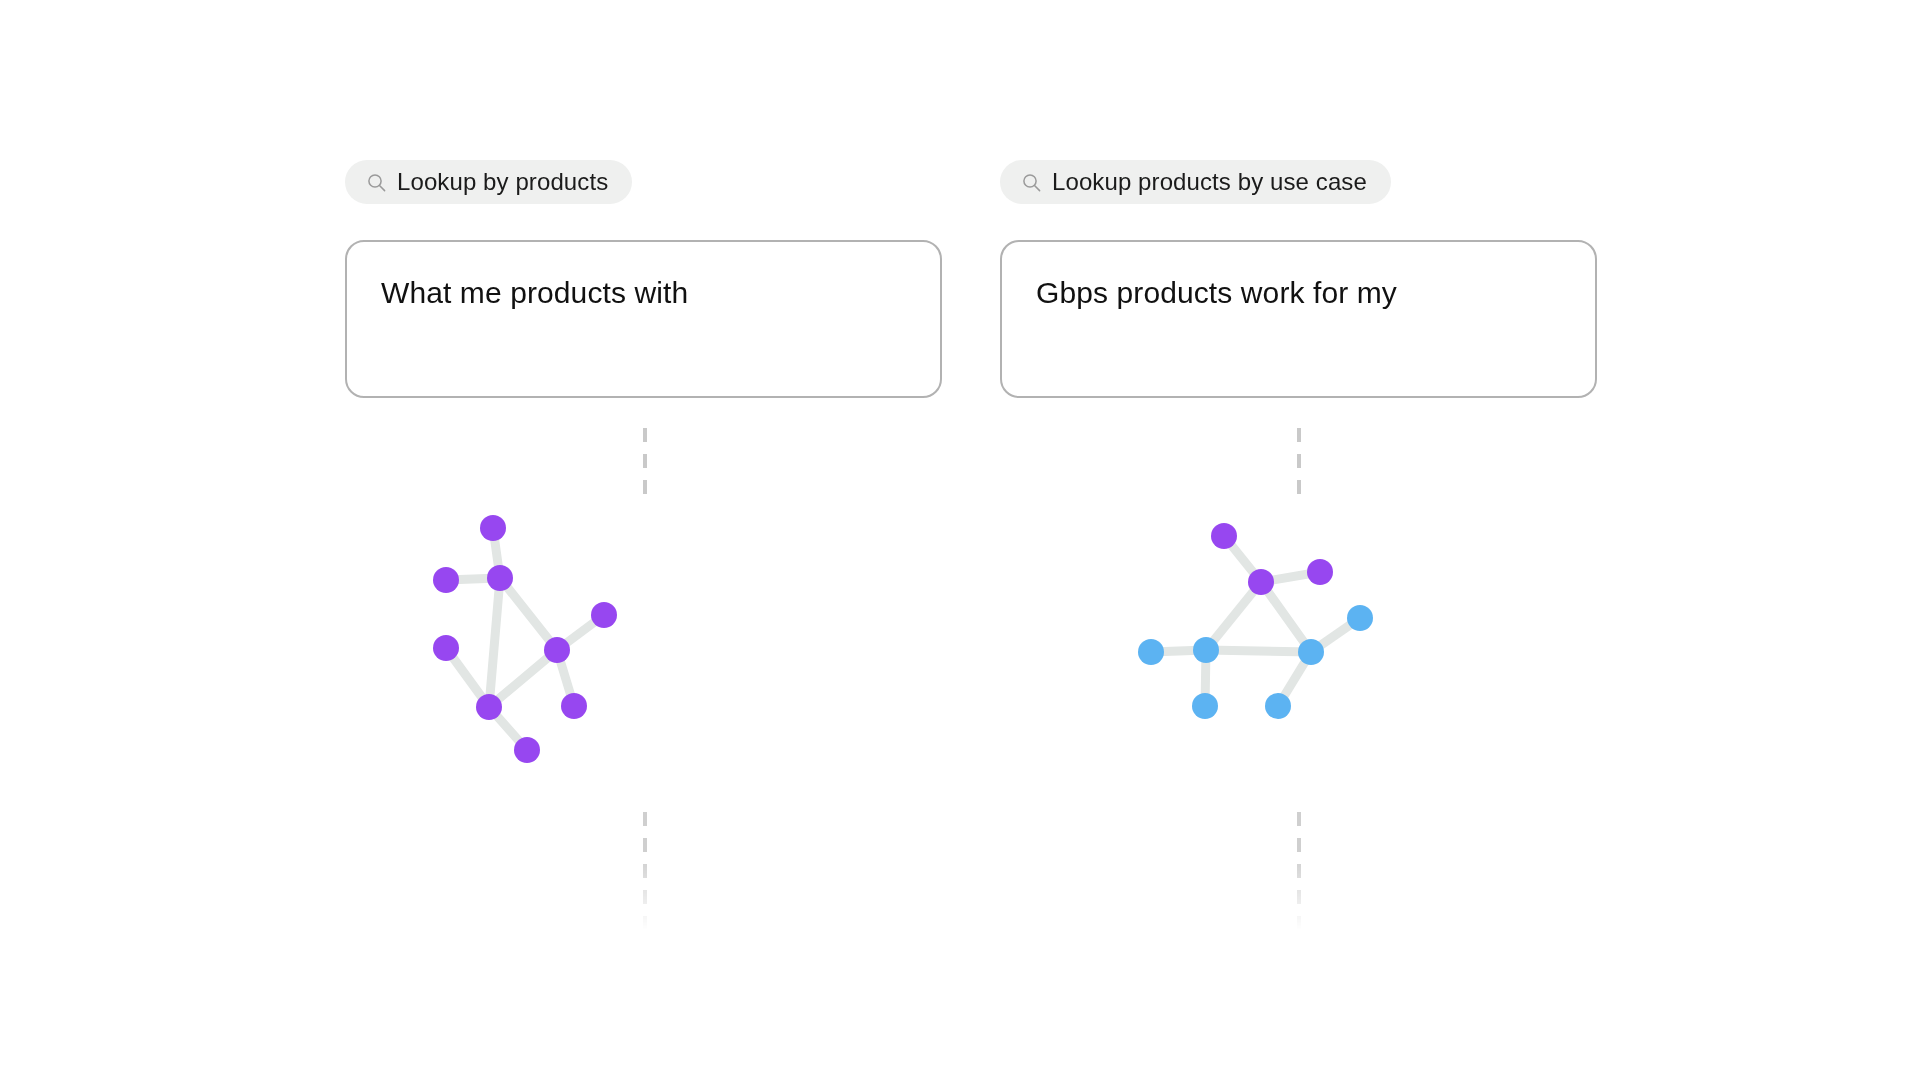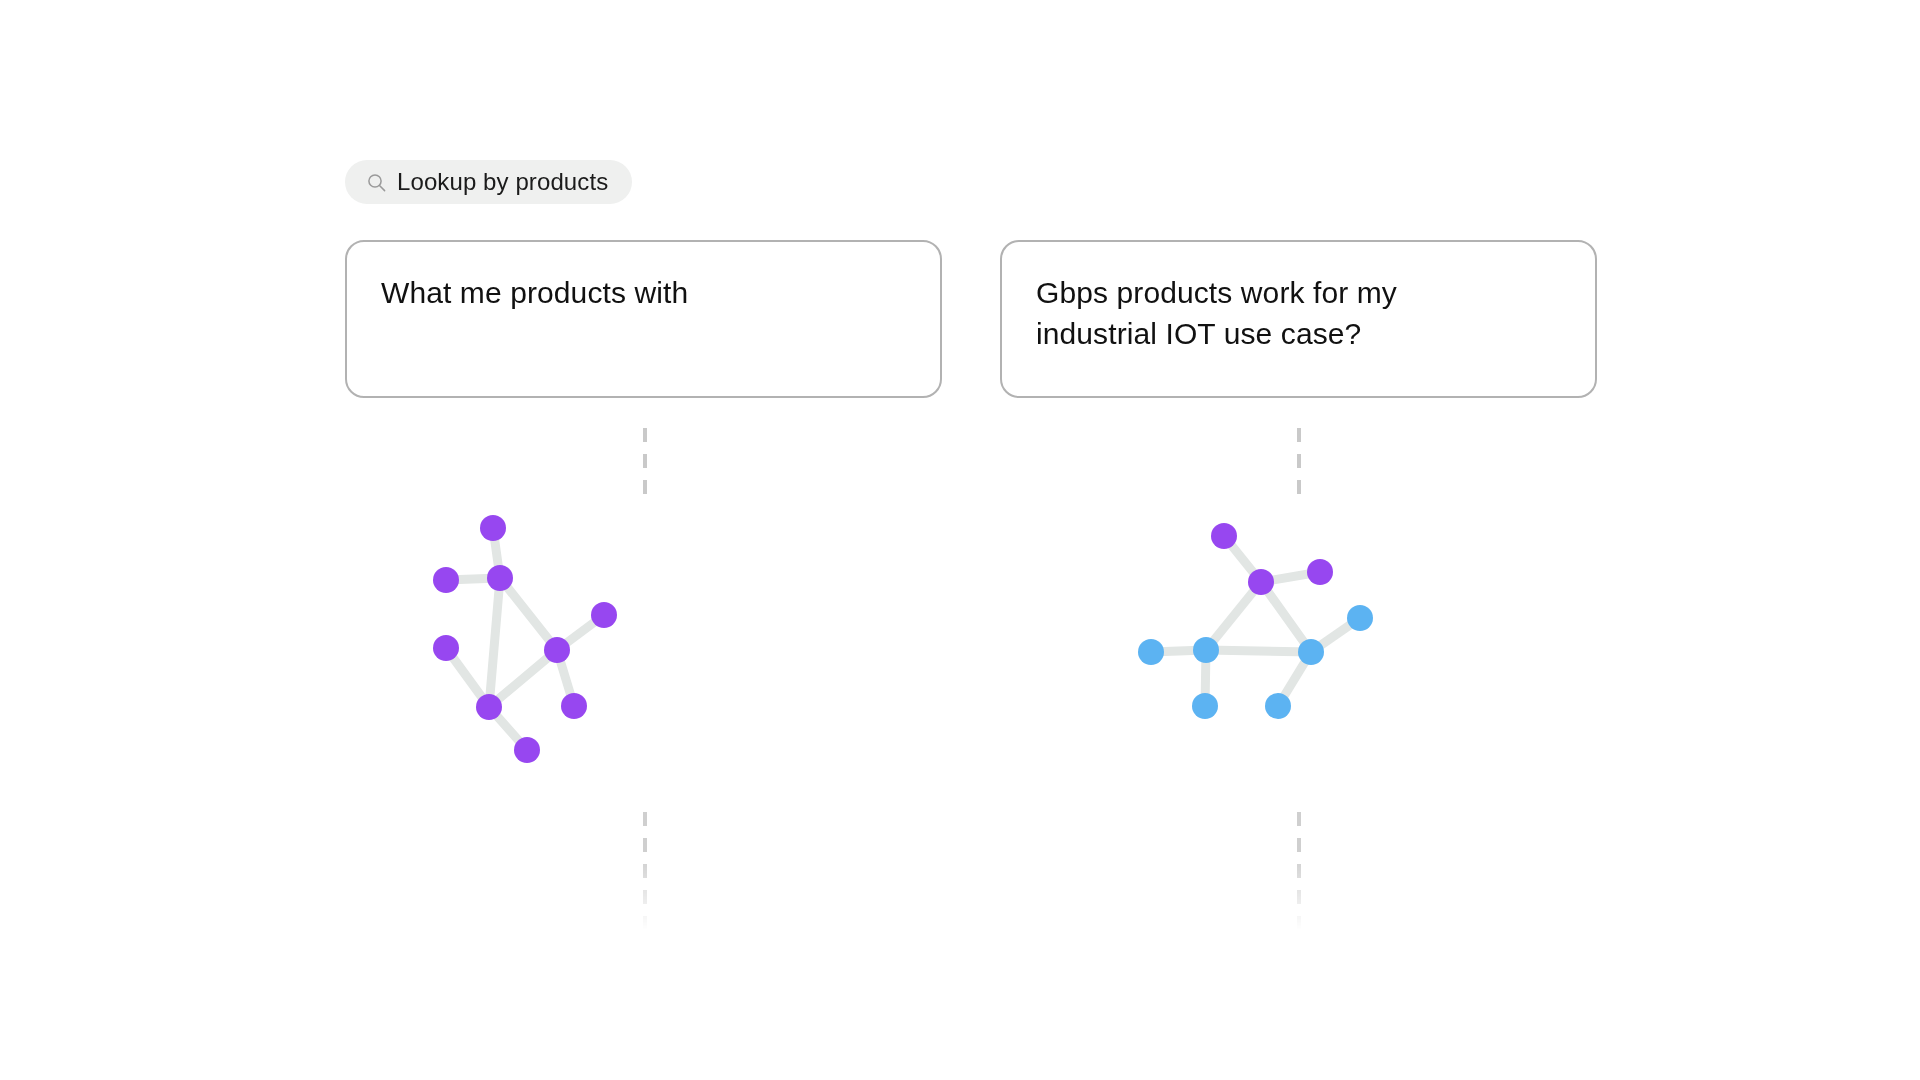--- a/index.html
+++ b/index.html
@@ -166,23 +166,32 @@
           <circle cx="229" cy="186" r="13"></circle>
           <circle cx="212" cy="130" r="13"></circle>
           <circle cx="259" cy="95" r="13"></circle>
         </g>
       </svg>
     </div>
   </div>
 
   <div class="panel panel-right">
 
+    <div class="search-pill">
+      <span class="search-icon">
+        <svg width="19" height="19" viewBox="0 0 19 19" fill="none">
+          <circle cx="8" cy="8" r="6.1" stroke="#9a9a9a" stroke-width="1.5"></circle>
+          <line x1="12.5" y1="12.5" x2="17.6" y2="17.6" stroke="#9a9a9a" stroke-width="1.5" stroke-linecap="round"></line>
+        </svg>
+      </span>
+      <span class="search-label">Lookup products by use case</span>
+    </div>
 
     <div class="query-card">
-      <div class="query-text"><span>Gbps products work for my</span><br><span>industrial IOT use case?</span></div>
+      <div class="query-text"><span>Gbps products work for my</span><br></div>
     </div>
 
     <div class="graph">
       <svg width="600" height="290" viewBox="0 0 600 290">
         <g stroke="#e2e6e4" stroke-width="9" stroke-linecap="round">
           <line x1="224" y1="16" x2="261" y2="62"></line>
           <line x1="261" y1="62" x2="320" y2="52"></line>
           <line x1="261" y1="62" x2="206" y2="130"></line>
           <line x1="261" y1="62" x2="311" y2="132"></line>
           <line x1="206" y1="130" x2="151" y2="132"></line>

